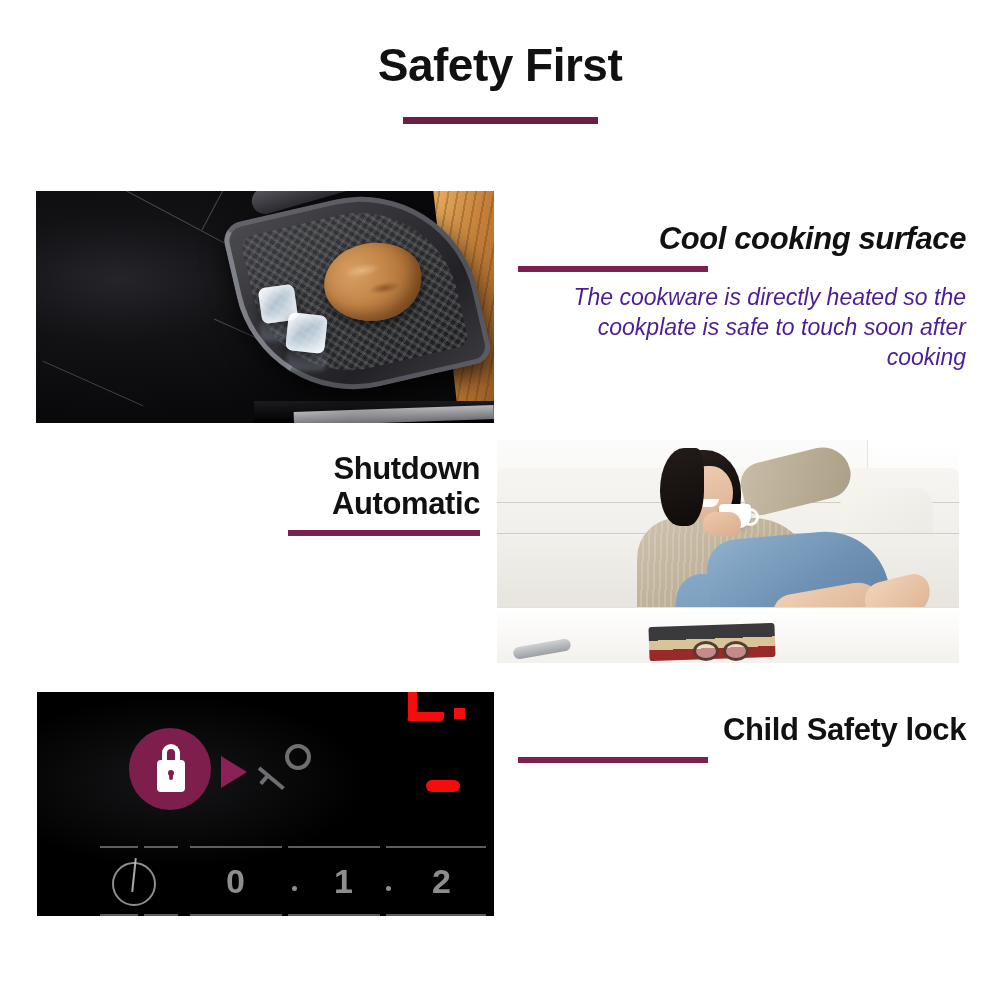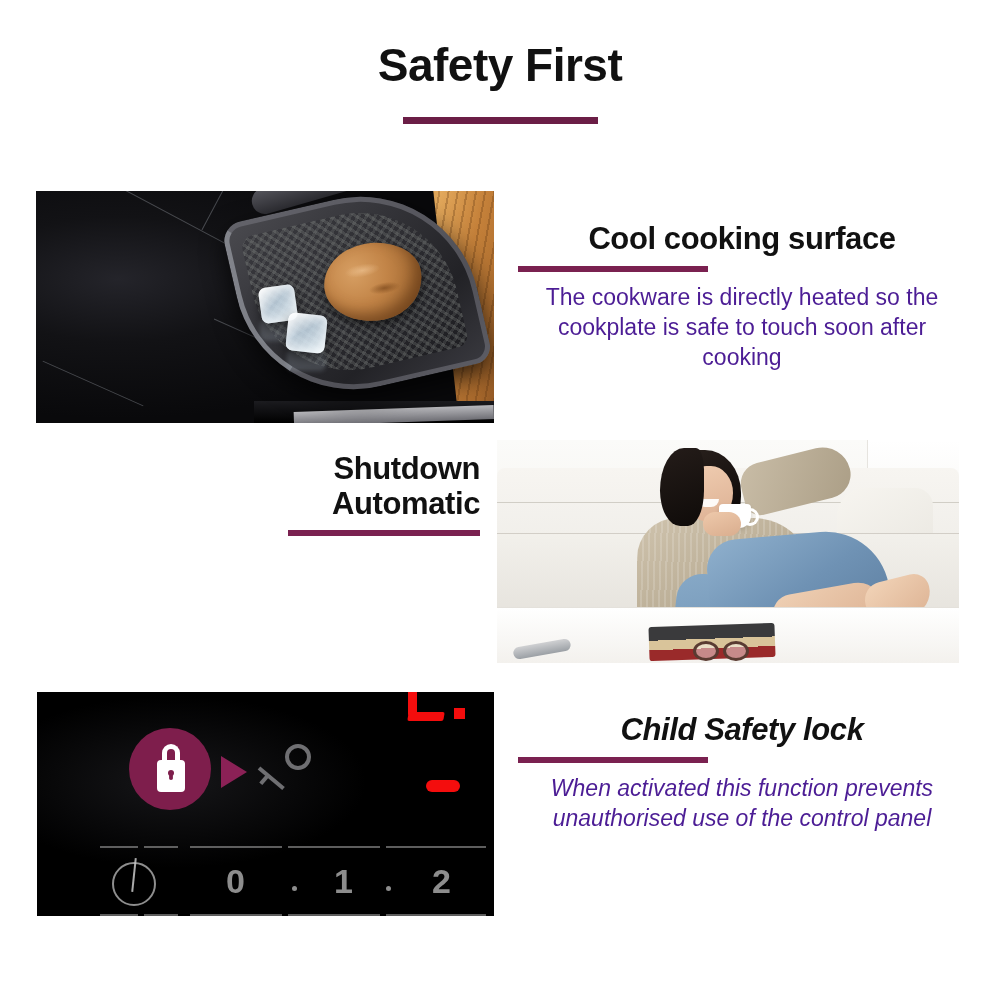--- a/index.html
+++ b/index.html
@@ -29,31 +29,31 @@
     line-height:1.12; letter-spacing:-0.4px;
   }
   .feat-rule { height:6px; background:#7A2150; margin:9px 0 10px 0; }
   .feat-body {
     font-size:23px; color:#4c1d95; line-height:1.32;
     font-weight:400;
   }
 
   
   .blk1-img { position:absolute; left:36px; top:191px; width:458px; height:232px; overflow:hidden; }
-  .blk1-txt { position:absolute; left:518px; top:222px; width:448px; text-align:center; }
+  .blk1-txt { position:absolute; left:518px; top:222px; width:448px; text-align:right;font-style:italic; }
   .blk1-txt .feat-rule { width:190px; }
 
   
   .blk2-txt { position:absolute; left:190px; top:452px; width:290px; text-align:right; }
   .blk2-txt .feat-rule { width:192px; margin-left:auto; }
   .blk2-img { position:absolute; left:497px; top:440px; width:462px; height:223px; overflow:hidden; }
 
   
   .blk3-img { position:absolute; left:37px; top:692px; width:457px; height:224px; overflow:hidden; background:#000; }
-  .blk3-txt { position:absolute; left:518px; top:713px; width:448px; text-align:center;font-style:italic; }
+  .blk3-txt { position:absolute; left:518px; top:713px; width:448px; text-align:right; }
   .blk3-txt .feat-rule { width:190px; }
 
   
   .hob {
     position:absolute; inset:0;
     background:
       radial-gradient(ellipse 70% 60% at 18% 38%, #24242a 0%, #121215 45%, #09090b 100%),
       #0a0a0c;
   }
   .hob-wood {
@@ -444,14 +444,13 @@
         <div class="tick-bot" style="left:2px;bottom:0;width:100px;"></div>
         <div class="lvl" style="left:48px;">2</div>
       </div>
     </div>
   </div>
 </div>
 
 <div class="blk3-txt">
   <div class="feat-head">Child Safety lock</div>
   <div class="feat-rule"></div>
-  <div class="feat-body">When activated this function prevents unauthorised use of the control panel</div>
 </div>
 
 </body></html>

